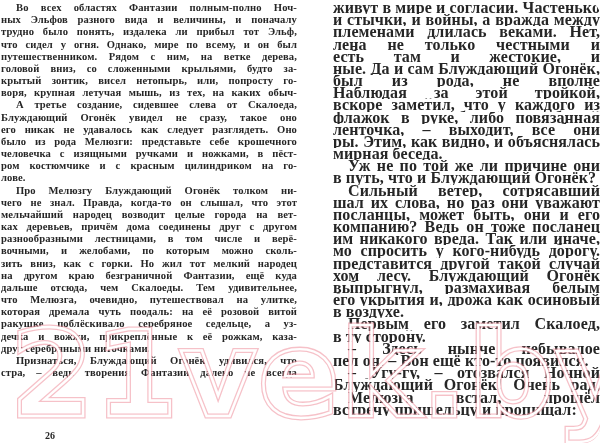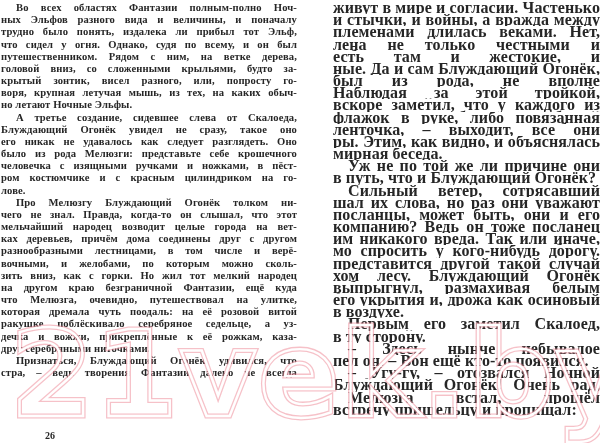--- a/index.html
+++ b/index.html
@@ -4,20 +4,21 @@
 <style>
   html, body { margin: 0; padding: 0; background: #ffffff; }
 
   .book {
     position: relative;
     width: 600px;
     height: 443px;
     background: var(--page, #ffffff);
     overflow: hidden;
     font-family: "Liberation Serif", "DejaVu Serif", serif;
+    border-radius: 16px;
   }
 
   .page-text {
     position: absolute;
     top: 2px;
     font-weight: 700;
     color: var(--ink, #262626);
     letter-spacing: 0.1px;
   }
   .page-text-left  { left: 1px;   width: 296px; font-size: 10.6px; }
@@ -68,41 +69,41 @@
 </style>
 </head>
 <body>
 
 <div class="book">
 
   <div class="page-text page-text-left">
       <div class="line indent">Во всех областях Фантазии полным-полно Ноч-</div>
       <div class="line">ных Эльфов разного вида и величины, и поначалу</div>
       <div class="line">трудно было понять, издалека ли прибыл тот Эльф,</div>
-      <div class="line">что сидел у огня. Однако, судя по всему, и он был</div>
+      <div class="line">что сидел у огня. Однако, мире по всему, и он был</div>
       <div class="line">путешественником. Рядом с ним, на ветке дерева,</div>
       <div class="line">головой вниз, со сложенными крыльями, будто за-</div>
-      <div class="line">крытый зонтик, висел разного, или, попросту го-</div>
+      <div class="line">крытый зонтик, висел нетопырь, или, попросту го-</div>
       <div class="line">воря, крупная летучая мышь, из тех, на каких обыч-</div>
-      <div class="line end">но летают Ночные Эльфы.</div>
       <div class="line indent">А третье создание, сидевшее слева от Скалоеда,</div>
       <div class="line">Блуждающий Огонёк увидел не сразу, такое оно</div>
       <div class="line">его никак не удавалось как следует разглядеть. Оно</div>
       <div class="line">было из рода Мелюзги: представьте себе крошечного</div>
       <div class="line">человечка с изящными ручками и ножками, в пёст-</div>
       <div class="line">ром костюмчике и с красным цилиндриком на го-</div>
       <div class="line end">лове.</div>
       <div class="line indent">Про Мелюзгу Блуждающий Огонёк толком ни-</div>
       <div class="line">чего не знал. Правда, когда-то он слышал, что этот</div>
       <div class="line">мельчайший народец возводит целые города на вет-</div>
       <div class="line">ках деревьев, причём дома соединены друг с другом</div>
       <div class="line">разнообразными лестницами, в том числе и верё-</div>
       <div class="line">вочными, и желобами, по которым можно сколь-</div>
       <div class="line">зить вниз, как с горки. Но жил тот мелкий народец</div>
       <div class="line">на другом краю безграничной Фантазии, ещё куда</div>
+      <div class="line">дальше отсюда, чем Скалоеды. Тем удивительнее,</div>
       <div class="line">что Мелюзга, очевидно, путешествовал на улитке,</div>
       <div class="line">которая дремала чуть поодаль: на её розовой витой</div>
       <div class="line">ракушке поблёскивало серебряное седельце, а уз-</div>
       <div class="line">дечка и вожжи, прикреплённые к её рожкам, каза-</div>
       <div class="line end">друг серебряными ниточками.</div>
       <div class="line indent">Признаться, Блуждающий Огонёк удивился, что</div>
       <div class="line">стра, – ведь творения Фантазии далеко не всегда</div>
     </div>
 
   <div class="page-text page-text-right">

